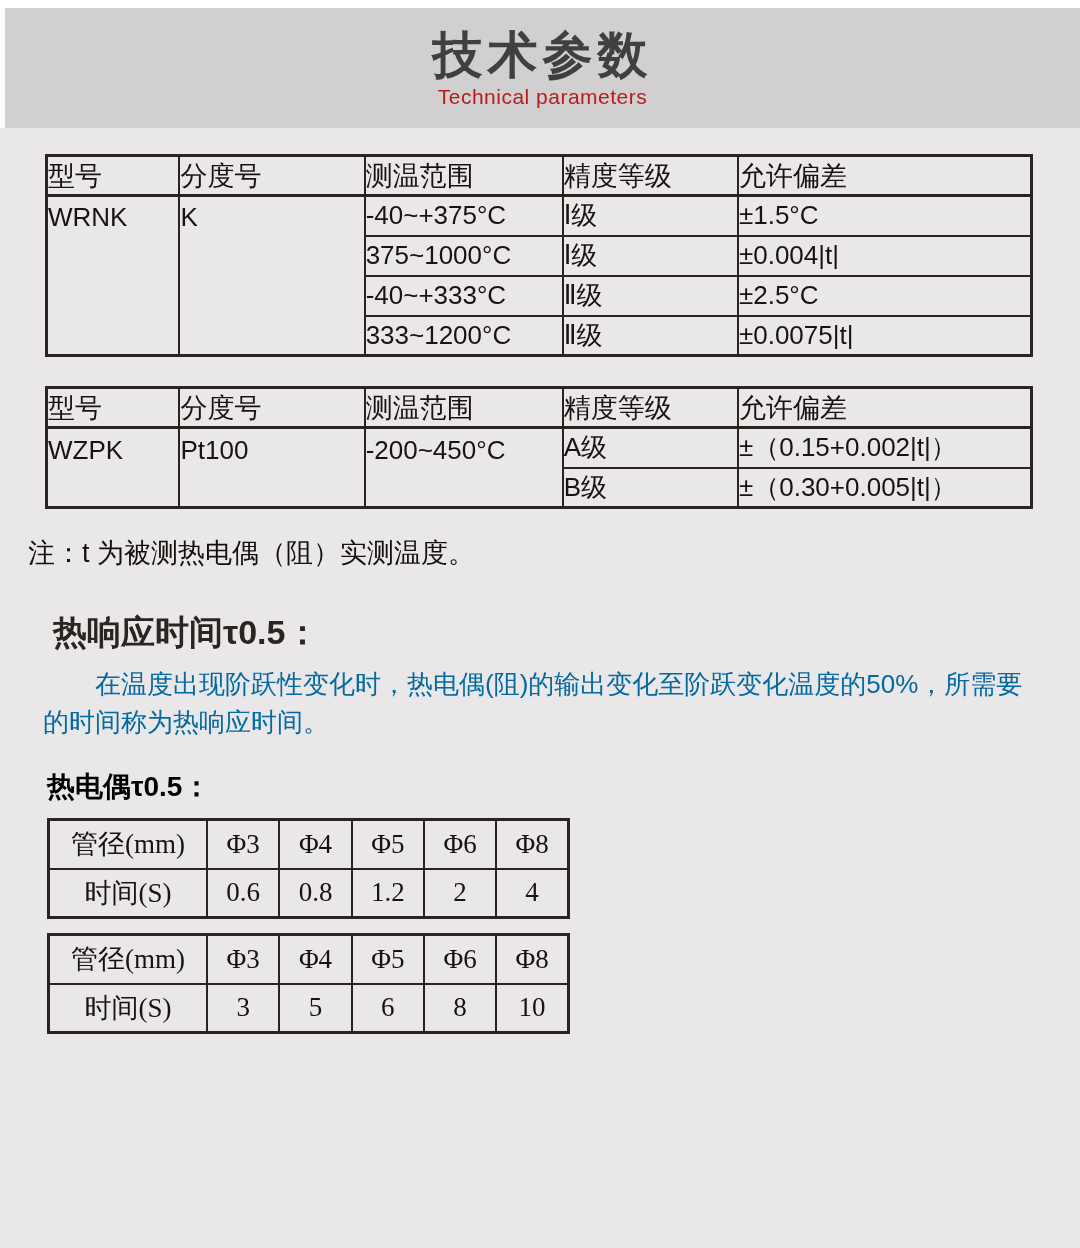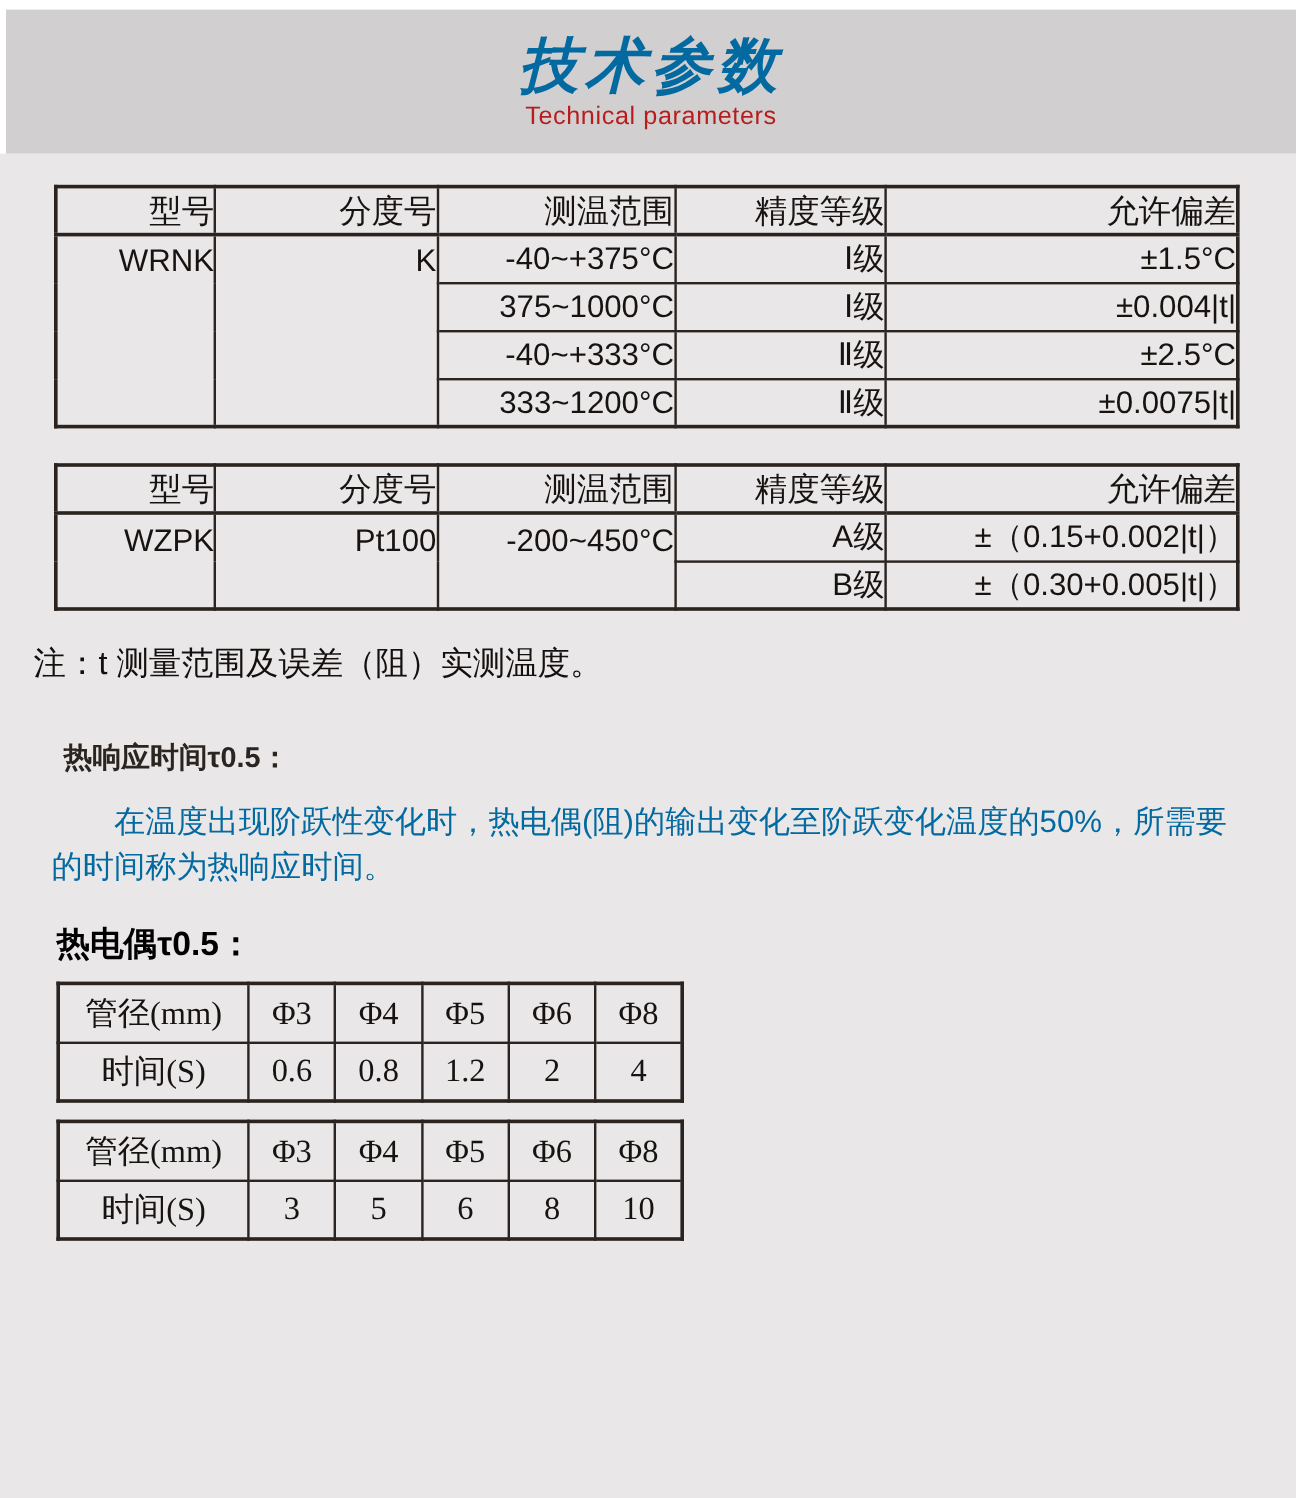--- a/index.html
+++ b/index.html
@@ -14,22 +14,22 @@
 
   
   .band-wrap { background: #ffffff; padding-top: 8px; }
   .band {
     margin-left: 5px;
     height: 120px;
     background: #d1cfcf;
     display: flex; flex-direction: column; align-items: center; justify-content: center;
   }
   .band-title {
-    font-size: 50px; font-weight: 700; color: #0369a1;
-    letter-spacing: 5px; line-height: 56px; font-style: italic;
+    font-size: 50px; font-weight: 700; color: #404040;
+    letter-spacing: 5px; line-height: 56px;
   }
   .band-subtitle {
     font-size: 21px; font-weight: 400; color: #b91c1c;
     letter-spacing: 0.5px; margin-top: 2px;
   }
 
   
   .content { padding: 0 47px 0 45px; }
 
   .sec-title {
@@ -40,42 +40,42 @@
 
   
   table.spec {
     width: 100%;
     border-collapse: collapse; table-layout: fixed;
     border: 3px solid #2b2320;
     background: transparent;
   }
   table.spec th, table.spec td {
     border: 2px solid #2b2320;
-    text-align: right; vertical-align: middle;
+    text-align: left; vertical-align: middle;
     font-weight: 400;
     padding: 0;
   }
   table.spec thead th {
     height: 40px; font-size: 27px; border-bottom: 3px solid #2b2320;
   }
   table.spec tbody td { height: 40px; font-size: 26px; }
   table.spec td.vspan { vertical-align: top; line-height: 40px; }
   table.spec td.vspan2 { vertical-align: top; line-height: 43px; margin-left: 21px; }
   .t1 { margin-top: 26px; }
   .t2 { margin-top: 29px; }
   .t2 tbody td { height: 42px; }
 
   .note {
     margin-top: 27px; margin-left: -17px;
     font-size: 27px; color: #13100e; line-height: 34px;
   }
 
   .sec2-title {
     margin-top: 42px; margin-left: 8px;
-    font-size: 24px; font-weight: 700; color: #2b2522;
+    font-size: 34px; font-weight: 700; color: #2b2522;
     line-height: 40px;
   }
   .para {
     margin-top: 13px; margin-left: -2px;
     font-size: 26px; color: #0369a1; line-height: 38px;
     text-indent: 2em;
     width: 1000px;
   }
 
   .sub-title {
@@ -180,21 +180,21 @@
         <td>A级</td>
         <td>±（0.15+0.002|t|）</td>
       </tr>
       <tr>
         <td>B级</td>
         <td>±（0.30+0.005|t|）</td>
       </tr>
     </tbody>
   </table>
 
-  <div class="note">注：t 测量范围及误差（阻）实测温度。</div>
+  <div class="note">注：t 为被测热电偶（阻）实测温度。</div>
 
   <div class="sec2-title">热响应时间τ0.5：</div>
 
   <p class="para">在温度出现阶跃性变化时，热电偶(阻)的输出变化至阶跃变化温度的50%，所需要的时间称为热响应时间。</p>
 
   <div class="sub-title">热电偶τ0.5：</div>
 
   <table class="tau">
     <colgroup>
       <col style="width:30.5%">

